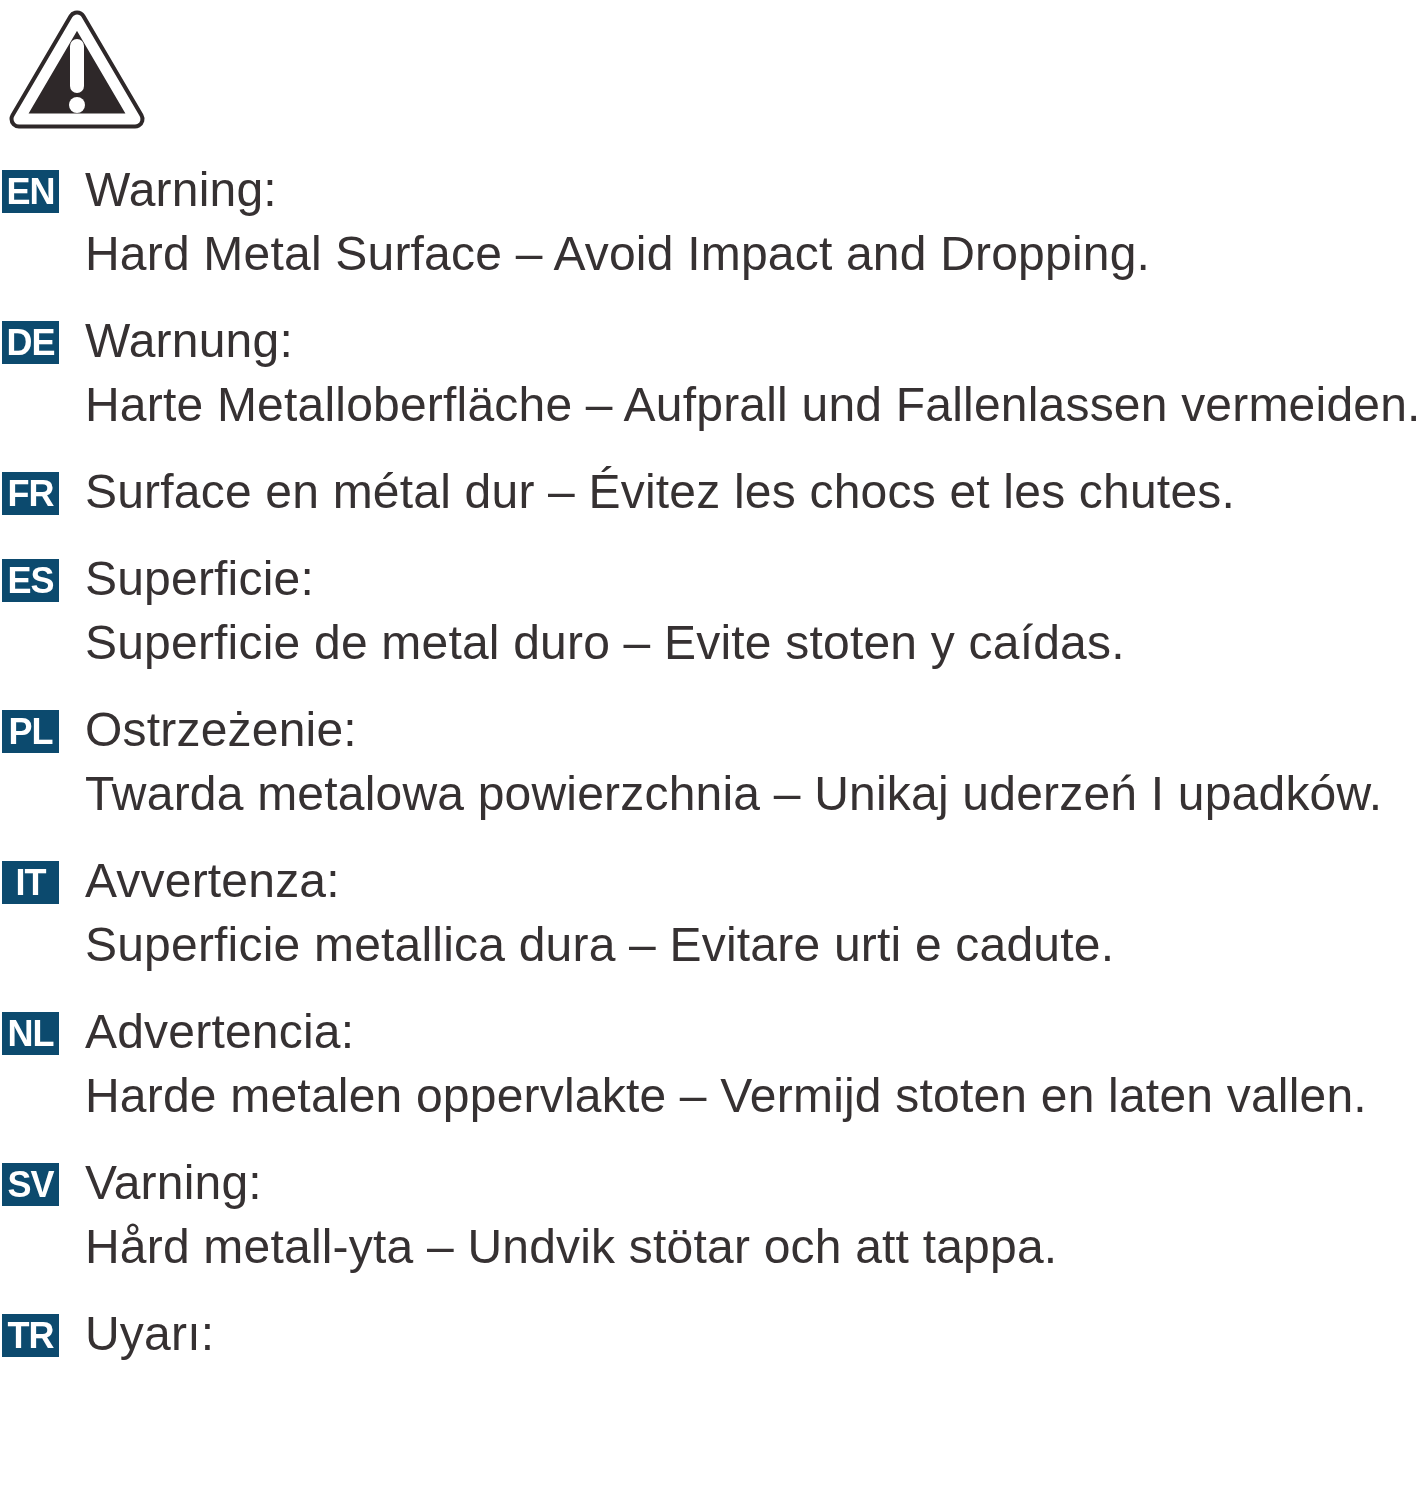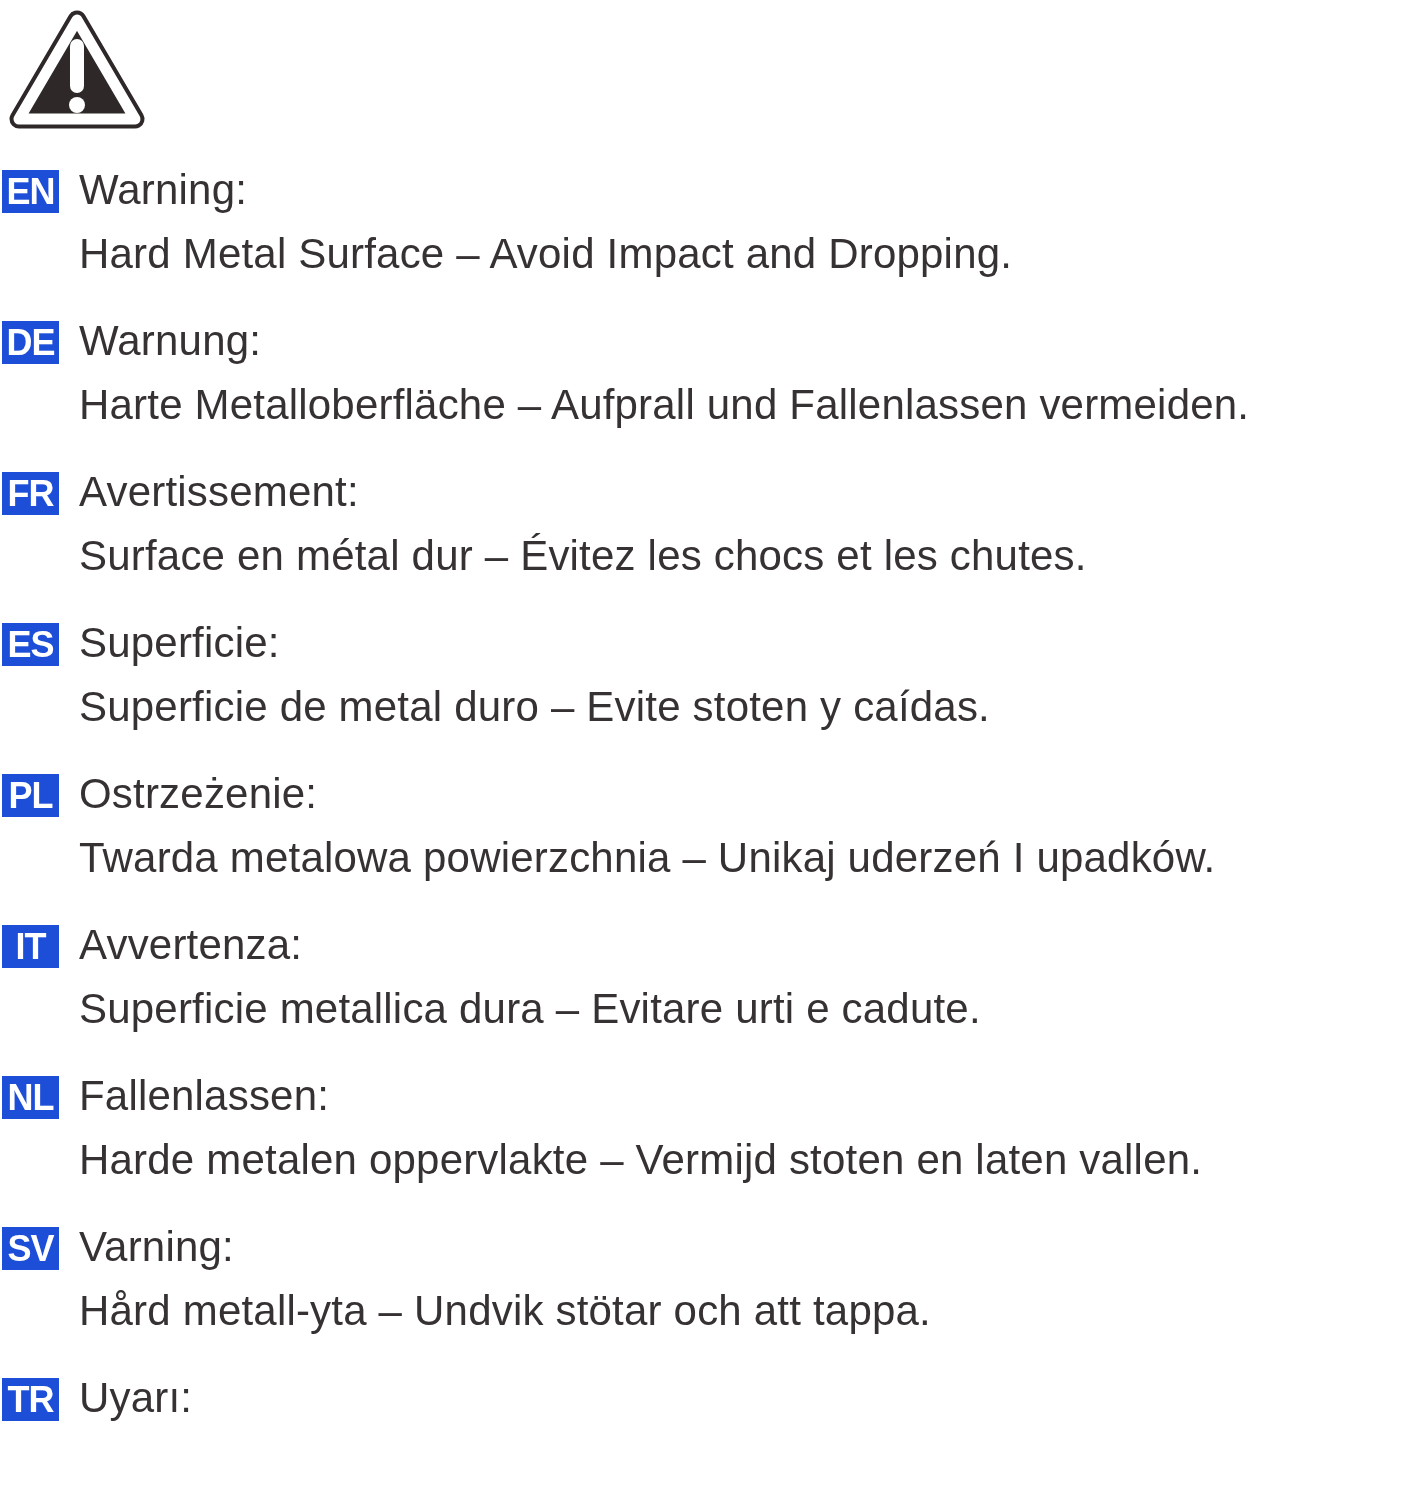--- a/index.html
+++ b/index.html
@@ -26,33 +26,33 @@
   .warning-item {
     display: flex;
     align-items: flex-start;
     margin-bottom: 23px;
   }
   .lang-badge {
     flex: 0 0 auto;
     min-width: 57px;
     height: 43px;
     margin-top: 12px;
-    background: #1d4ed8;
+    background: #0c4a6e;
     color: #ffffff;
     font-weight: 700;
     font-size: 36px;
     line-height: 43px;
     text-align: center;
     letter-spacing: -1px;
     box-sizing: border-box;
     padding: 0 4px;
   }
   .warning-text {
-    margin-left: 20px;
-    font-size: 42px;
+    margin-left: 26px;
+    font-size: 48px;
     line-height: 64px;
     letter-spacing: 0.2px;
     white-space: nowrap;
   }
   .warning-title, .warning-body {
     display: block;
   }
 </style>
 </head>
 <body>
@@ -84,21 +84,20 @@
     <div class="lang-badge">DE</div>
     <div class="warning-text">
       <span class="warning-title">Warnung:</span>
       <span class="warning-body">Harte Metalloberfläche – Aufprall und Fallenlassen vermeiden.</span>
     </div>
   </div>
 
   <div class="warning-item">
     <div class="lang-badge">FR</div>
     <div class="warning-text">
-      <span class="warning-title">Avertissement:</span>
       <span class="warning-body">Surface en métal dur – Évitez les chocs et les chutes.</span>
     </div>
   </div>
 
   <div class="warning-item">
     <div class="lang-badge">ES</div>
     <div class="warning-text">
       <span class="warning-title">Superficie:</span>
       <span class="warning-body">Superficie de metal duro – Evite stoten y caídas.</span>
     </div>
@@ -116,21 +115,21 @@
     <div class="lang-badge">IT</div>
     <div class="warning-text">
       <span class="warning-title">Avvertenza:</span>
       <span class="warning-body">Superficie metallica dura – Evitare urti e cadute.</span>
     </div>
   </div>
 
   <div class="warning-item">
     <div class="lang-badge">NL</div>
     <div class="warning-text">
-      <span class="warning-title">Fallenlassen:</span>
+      <span class="warning-title">Advertencia:</span>
       <span class="warning-body">Harde metalen oppervlakte – Vermijd stoten en laten vallen.</span>
     </div>
   </div>
 
   <div class="warning-item">
     <div class="lang-badge">SV</div>
     <div class="warning-text">
       <span class="warning-title">Varning:</span>
       <span class="warning-body">Hård metall-yta – Undvik stötar och att tappa.</span>
     </div>

